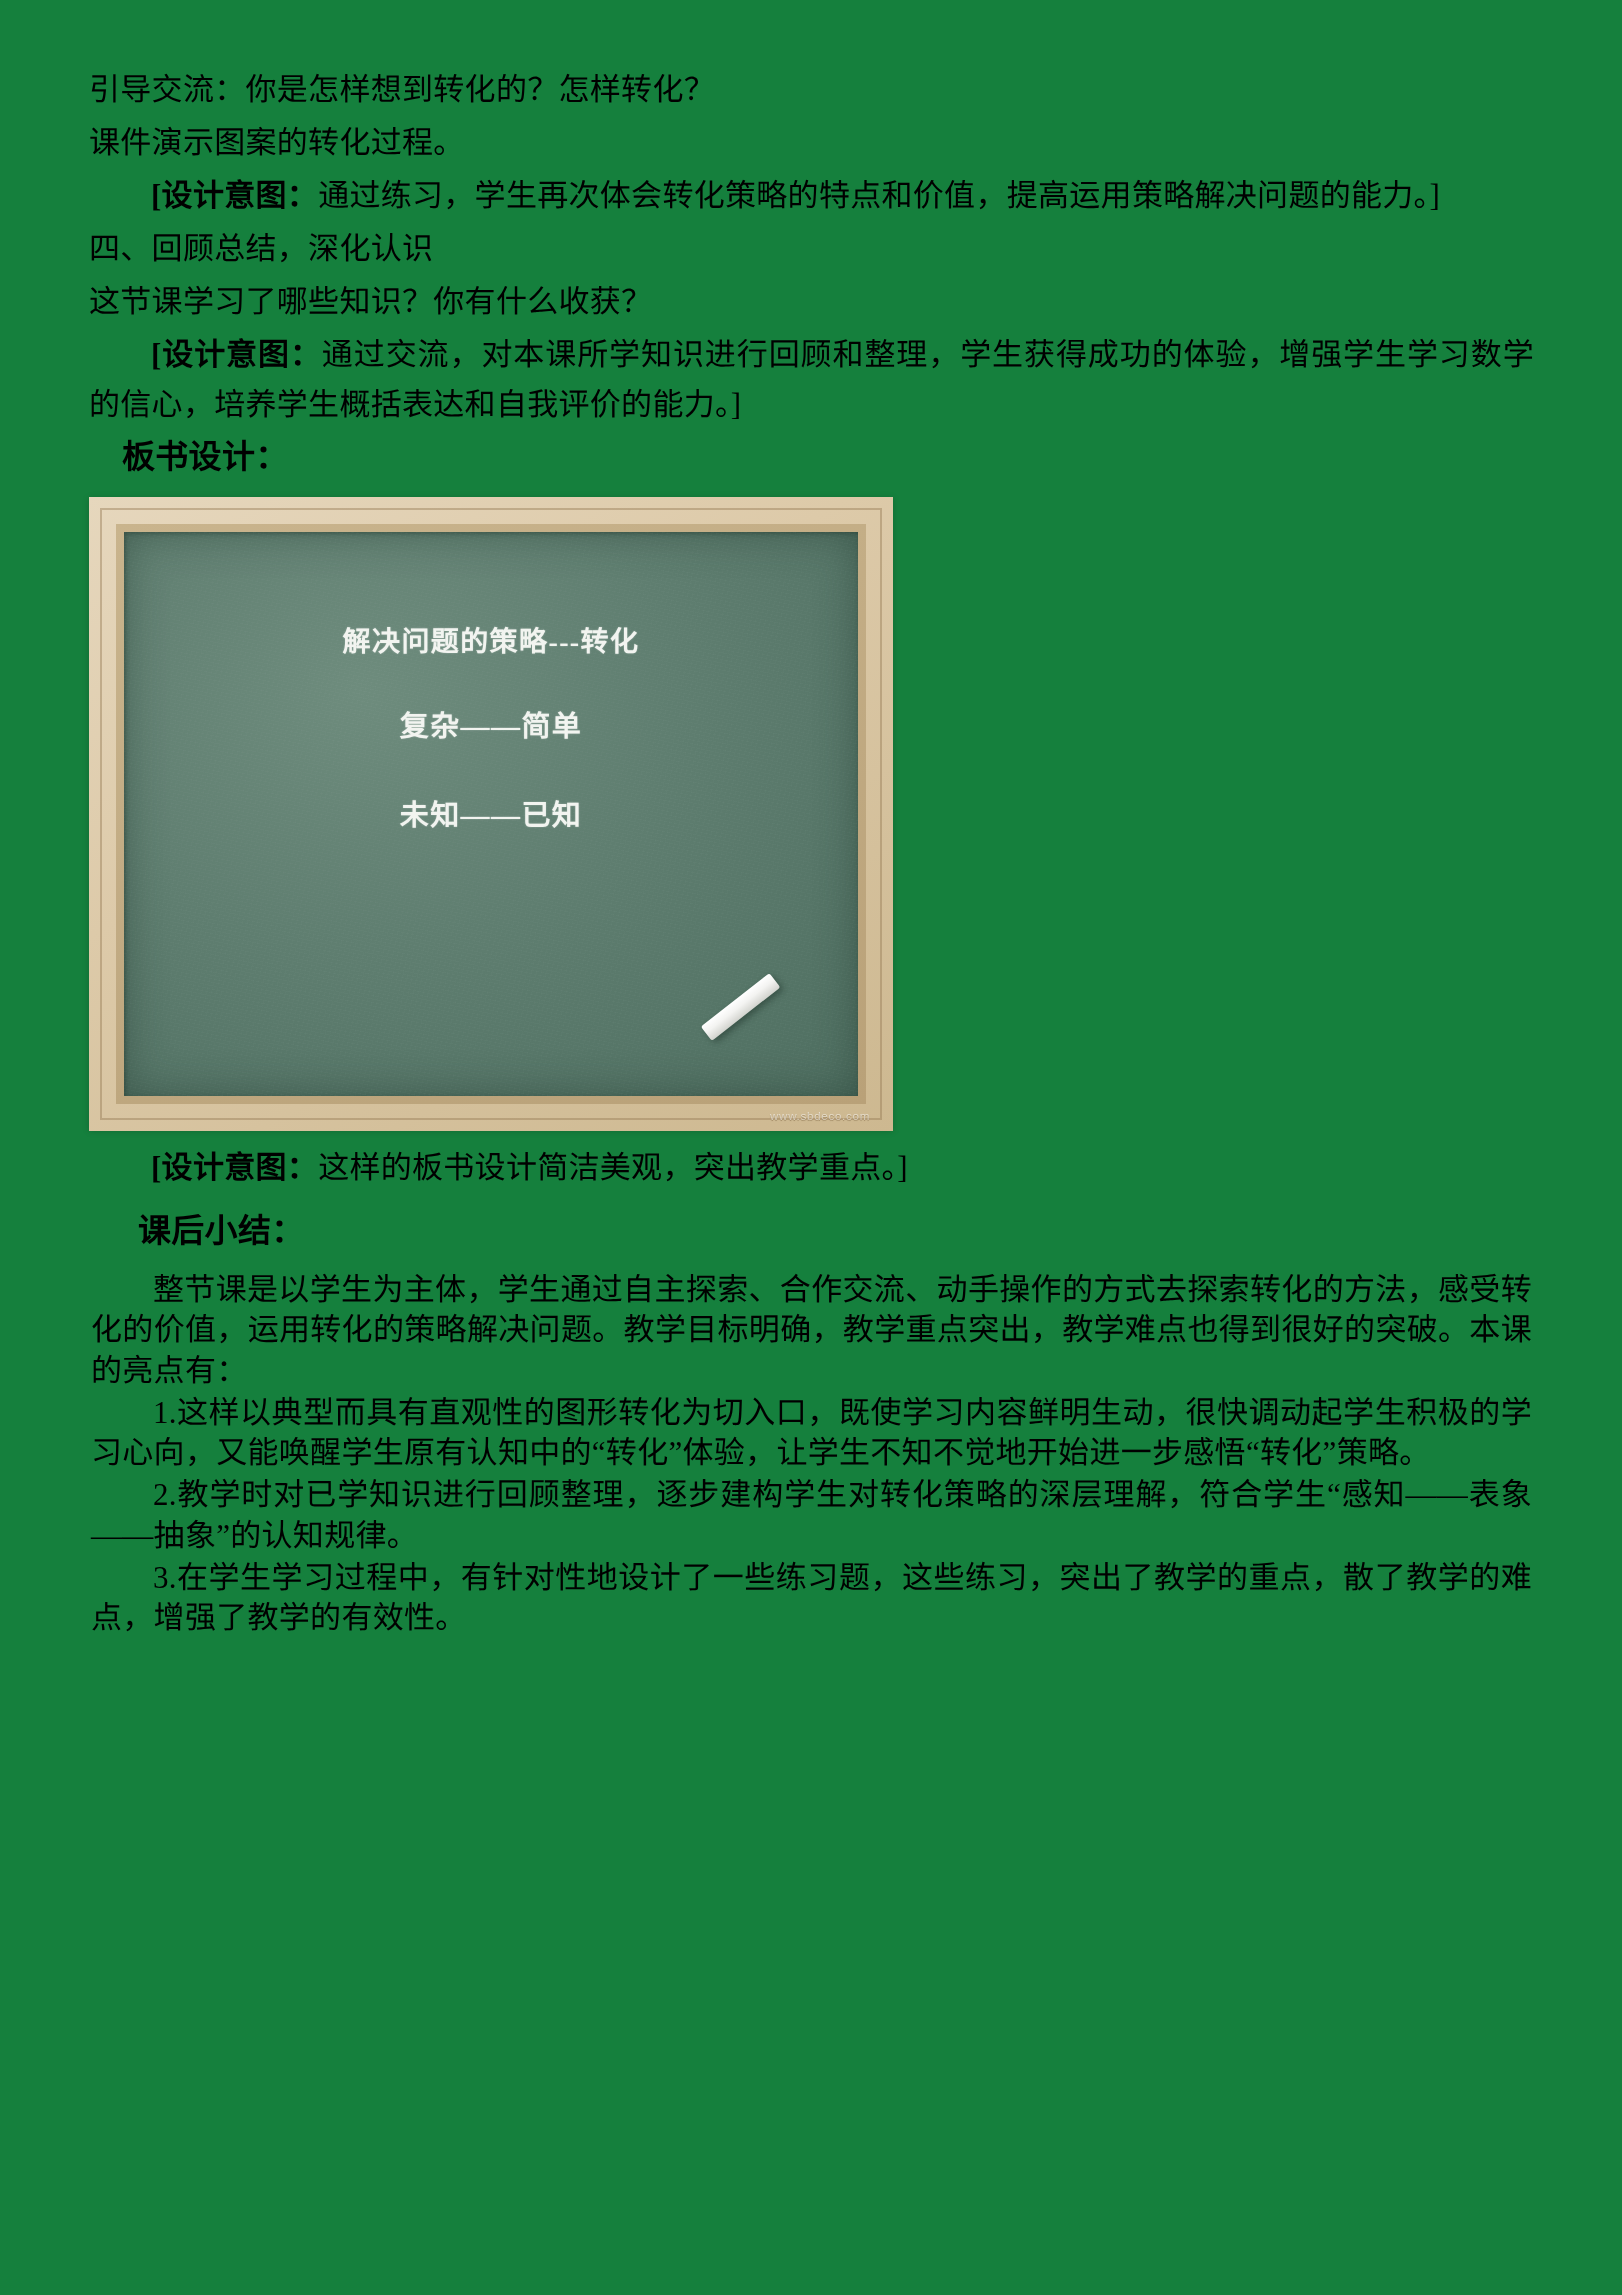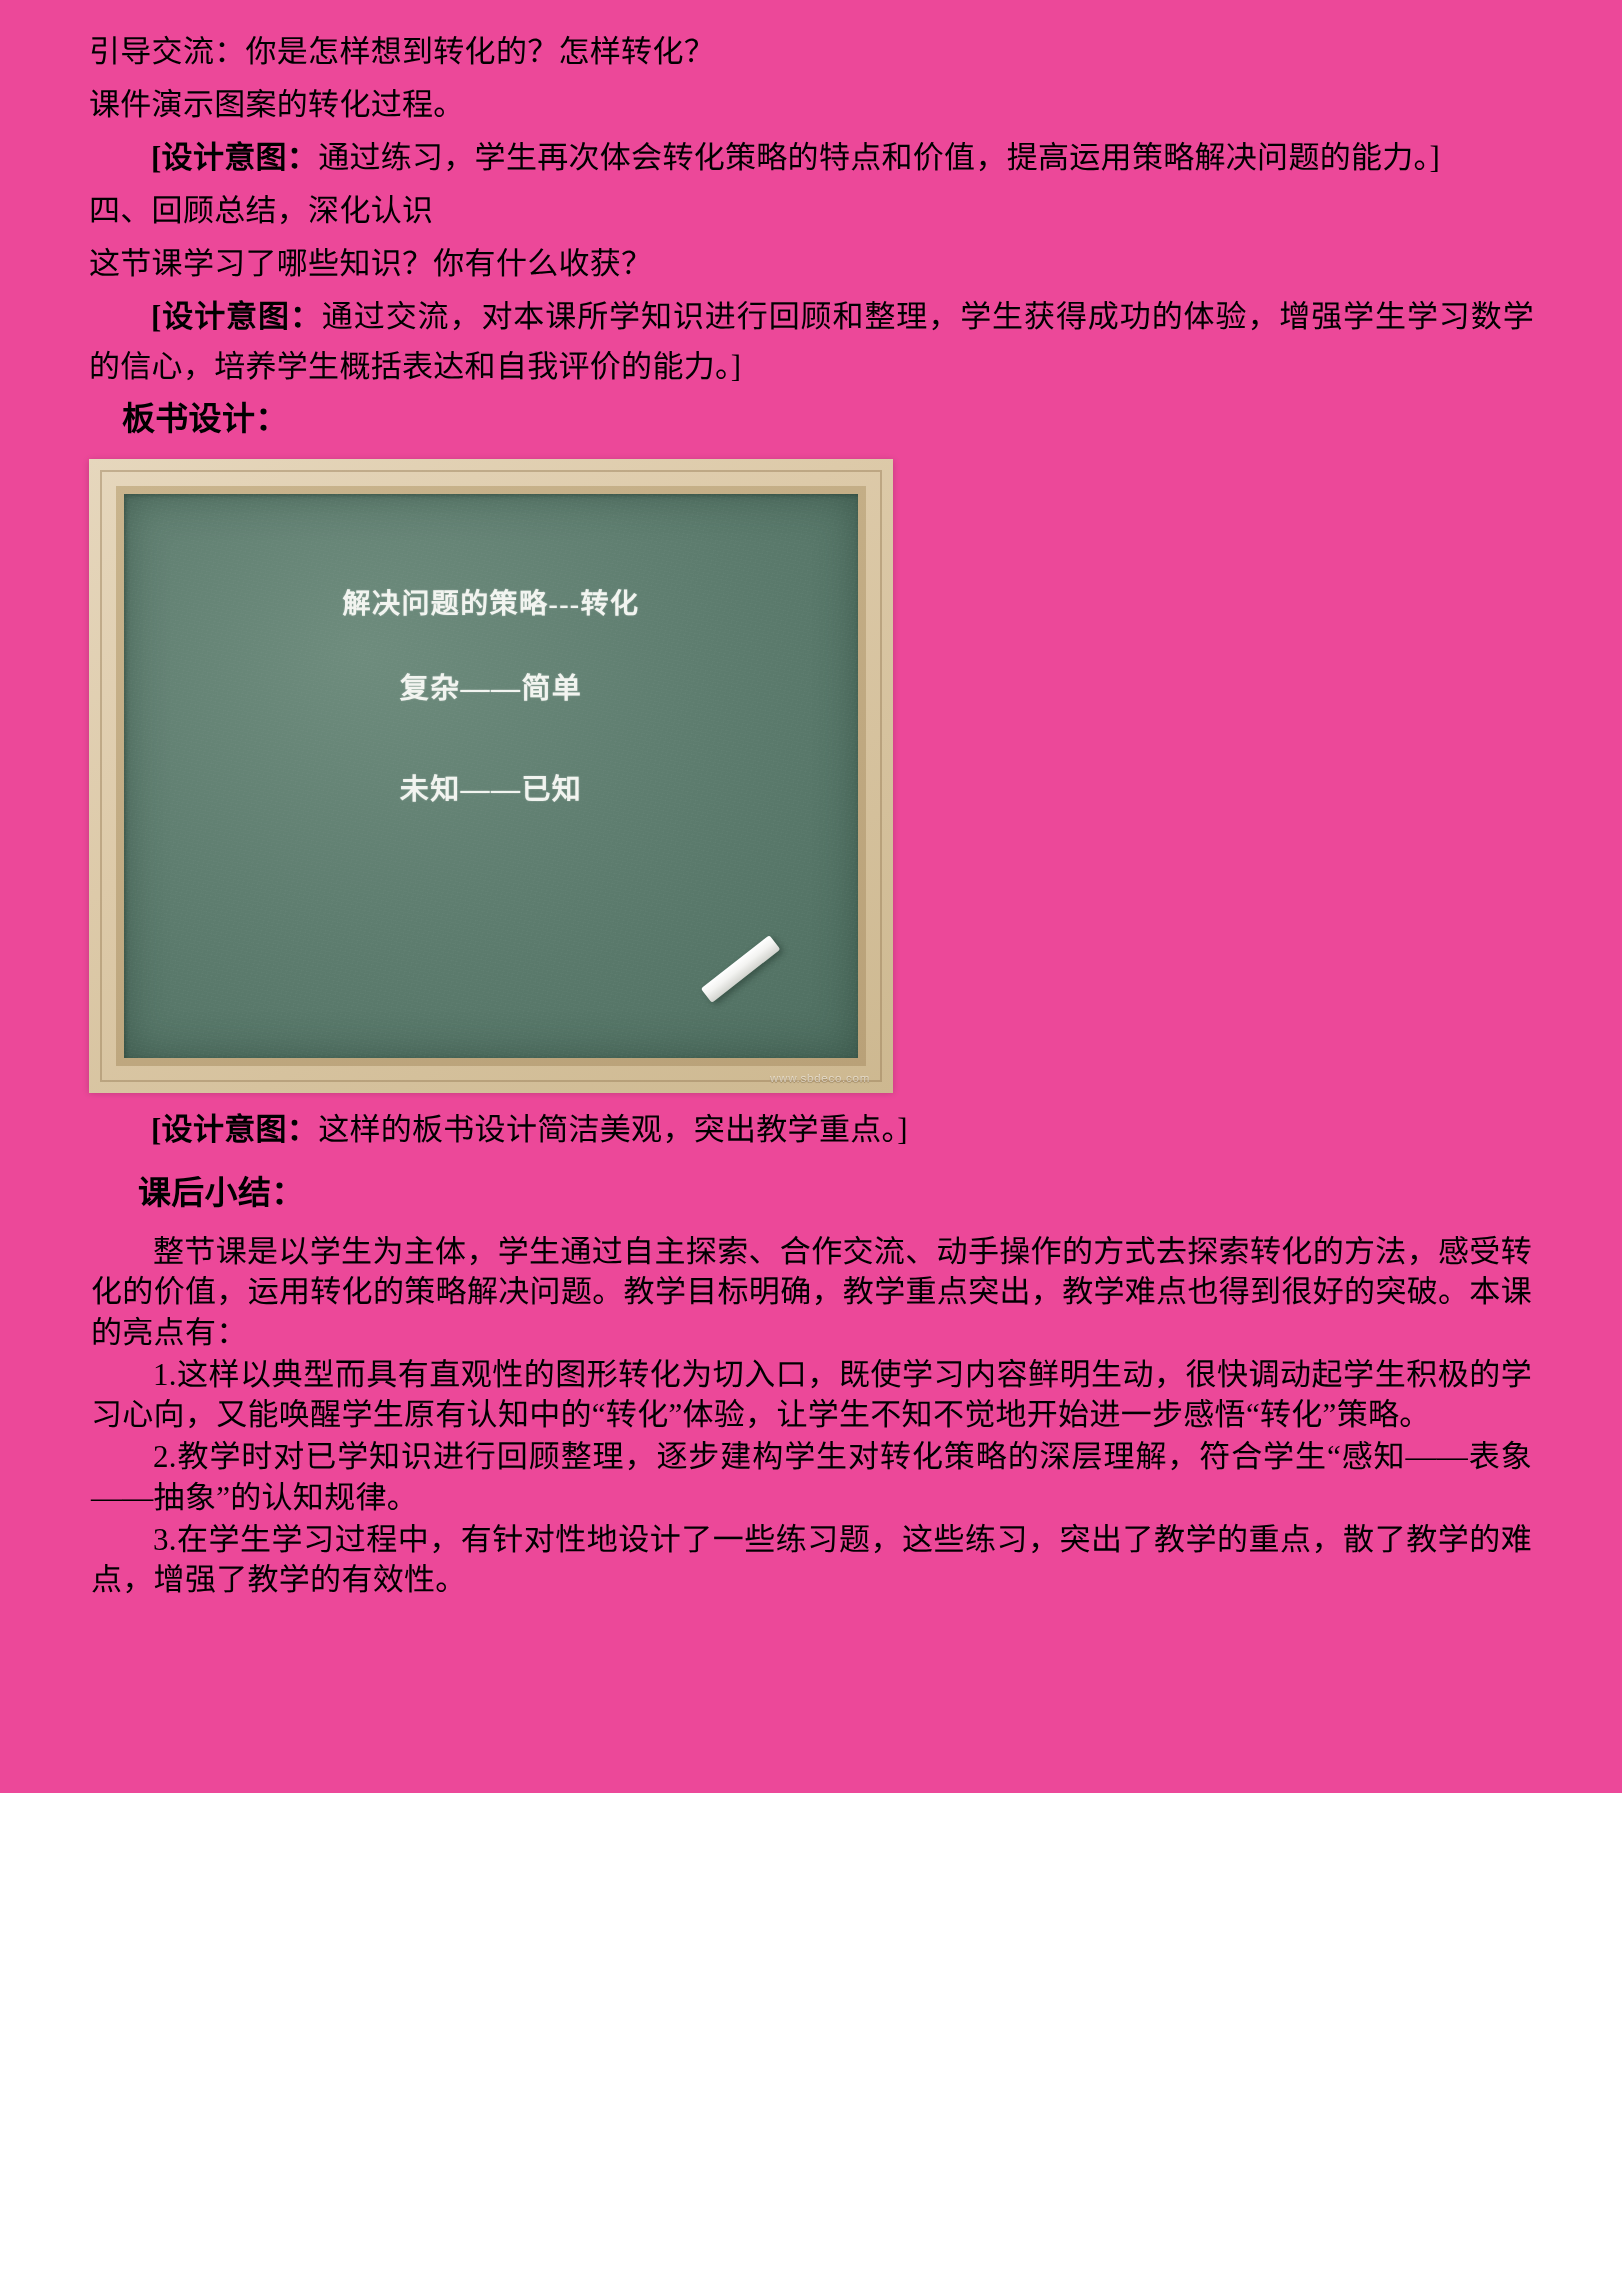--- a/index.html
+++ b/index.html
@@ -8,24 +8,24 @@
     padding: 0;
     background: #ffffff;
   }
   body {
     font-family: "Liberation Serif", "DejaVu Serif", serif;
     color: #000000;
   }
   .page {
     position: relative;
     width: 1623px;
-    height: 1793px;
-    background: #ec4899;
-    box-sizing: border-box;
-    padding: 27px 89px 0 89px;
+    height: 2295px;
+    background: #15803d;
+    box-sizing: border-box;
+    padding: 65px 89px 0 89px;
     overflow: hidden;
   }
 
   
   .doc-body {
     font-size: 31px;
     line-height: 1.62;
     letter-spacing: 0.3px;
     text-align: justify;
     text-justify: inter-ideograph;
@@ -125,21 +125,21 @@
     text-align: center;
     color: #f2f4f0;
     font-family: "Liberation Serif", "DejaVu Serif", serif;
     font-weight: bold;
     text-shadow: 0 0 2px rgba(255,255,255,0.35);
     letter-spacing: 1.4px;
     z-index: 2;
   }
   .bb-title { top: 87px; font-size: 28px; }
   .bb-line1 { top: 171px; font-size: 29px; }
-  .bb-line2 { top: 272px; font-size: 29px; }
+  .bb-line2 { top: 260px; font-size: 29px; }
 
   .chalk {
     position: absolute;
     right: 74px;
     bottom: 80px;
     width: 87px;
     height: 17.7px;
     background: linear-gradient(180deg, #ffffff 0%, #f3f3f1 45%, #d2d3ce 100%);
     border-radius: 2.7px;
     transform: rotate(-38deg);

